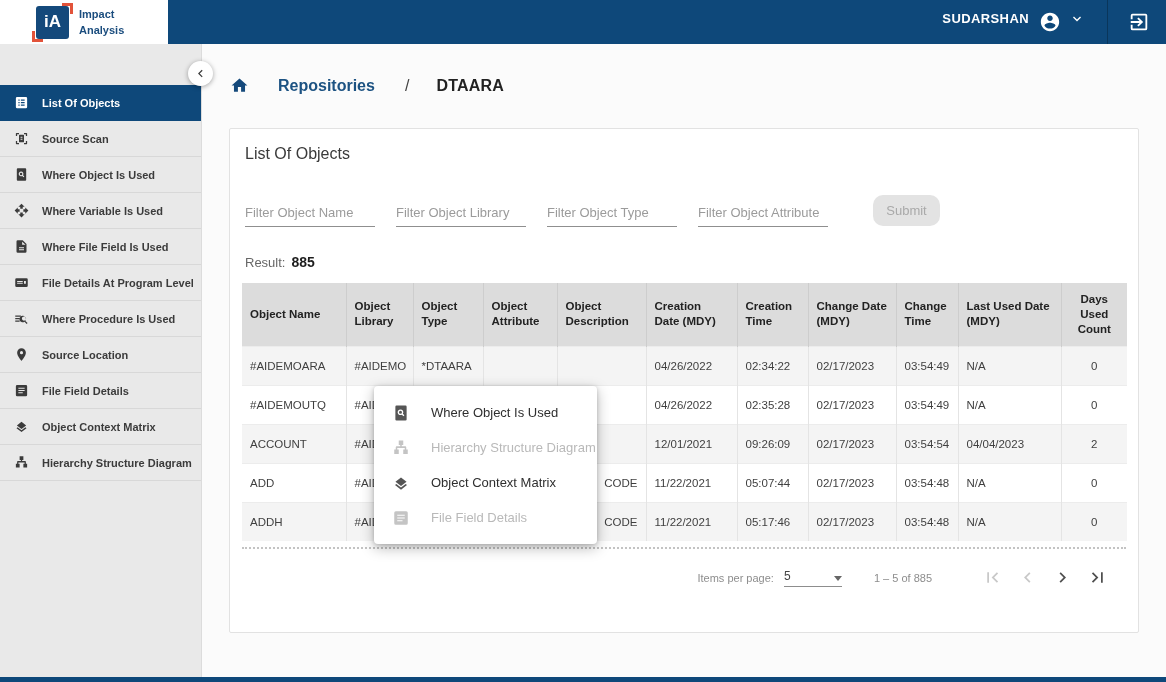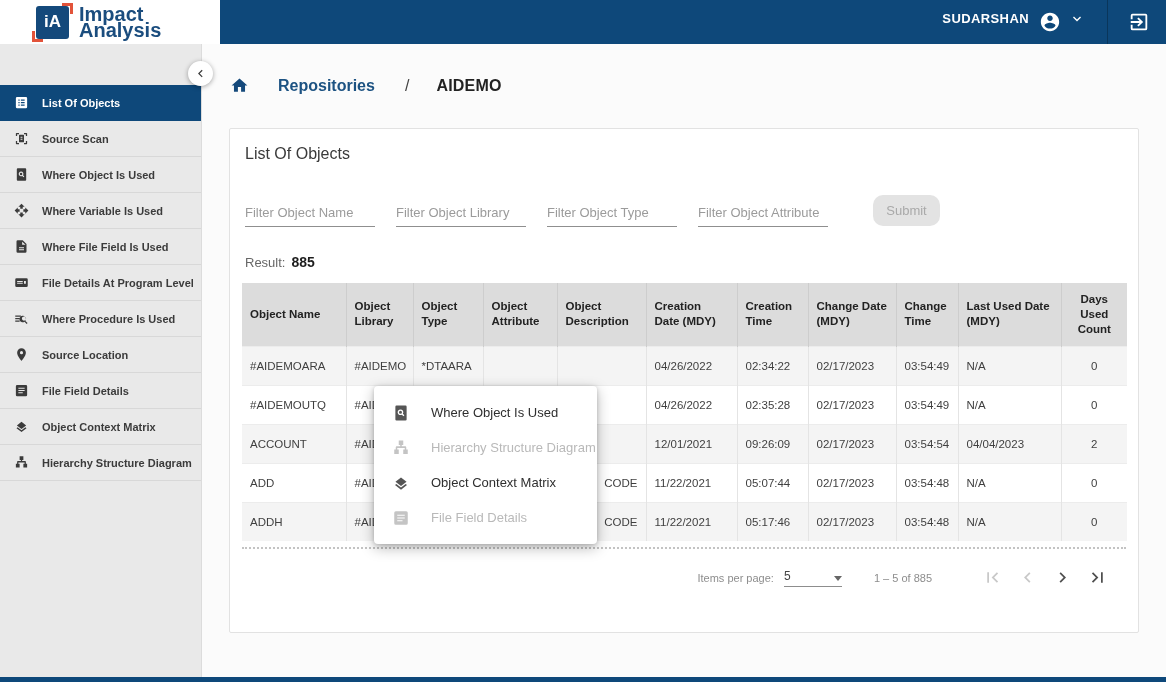--- a/index.html
+++ b/index.html
@@ -2,25 +2,25 @@
 <html><head>
 <meta charset="utf-8">
 <style>
   * { box-sizing: border-box; margin: 0; padding: 0; }
   html,body { width:1166px; height:682px; overflow:hidden; }
   body { font-family:"Liberation Sans", sans-serif; background:#f7f7f7; }
   .page { position:relative; width:1166px; height:682px; background:#f7f7f7; overflow:hidden; }
 
   
   .header { position:absolute; top:0; left:0; right:0; height:44px; background:#0e487a; display:flex; align-items:center; }
-  .logo-area { width:220px; height:44px; background:#fff; display:flex; align-items:center; padding-left:36px; flex:0 0 auto; }
+  .logo-area { width:168px; height:44px; background:#fff; display:flex; align-items:center; padding-left:36px; flex:0 0 auto; }
   .logo-square { position:relative; width:33px; height:33px; background:#14497b; border-radius:3px; display:flex; align-items:center; justify-content:center; color:#fff; font-size:17px; font-weight:bold; }
   .logo-square .corner-tr { position:absolute; top:-3px; right:-4px; width:11px; height:11px; border-top:3px solid #e2533a; border-right:3px solid #e2533a; }
   .logo-square .corner-bl { position:absolute; bottom:-3px; left:-4px; width:11px; height:11px; border-bottom:3px solid #e2533a; border-left:3px solid #e2533a; }
-  .logo-text { margin-left:10px; color:#1b4d7e; font-size:20px; font-weight:bold; line-height:16px; }
+  .logo-text { margin-left:10px; color:#1b4d7e; font-size:11px; font-weight:bold; line-height:16px; }
   .header-right { margin-left:auto; display:flex; align-items:center; color:#fff; height:100%; }
   .username { font-size:13px; font-weight:bold; letter-spacing:.4px; margin-right:10px; }
   .icon { display:inline-block; }
   .icon svg { width:100%; height:100%; display:block; fill:currentColor; }
   .user-icon { width:22px; height:22px; color:#fff; margin-right:8px; }
   .chev-icon { width:16px; height:16px; color:#fff; }
   .header-divider { width:1px; height:44px; background:rgba(0,0,0,.25); margin:0 20px 0 22px; }
   .logout-icon { width:22px; height:22px; color:#fff; margin-right:16px; cursor:pointer; }
   .user-menu { display:flex; align-items:flex-start; cursor:pointer; }
 
@@ -231,21 +231,21 @@
 
   <div class="main">
     <div class="breadcrumb">
       <span class="icon bc-home">
           <svg viewBox="0 0 24 24">
             <path d="M12 3 2 12h3v8h5v-6h4v6h5v-8h3L12 3z"></path>
           </svg>
         </span>
       <a class="bc-link">Repositories</a>
       <span class="bc-sep">/</span>
-      <span class="bc-current">AIDEMO</span>
+      <span class="bc-current">DTAARA</span>
     </div>
 
     <div class="card">
       <div class="card-title">List Of Objects</div>
 
       <div class="filter-row" id="filter-row">
         <input class="filter-input" placeholder="Filter Object Name" style="">
           <input class="filter-input" placeholder="Filter Object Library" style="">
           <input class="filter-input" placeholder="Filter Object Type" style="">
           <input class="filter-input" placeholder="Filter Object Attribute" style="">

